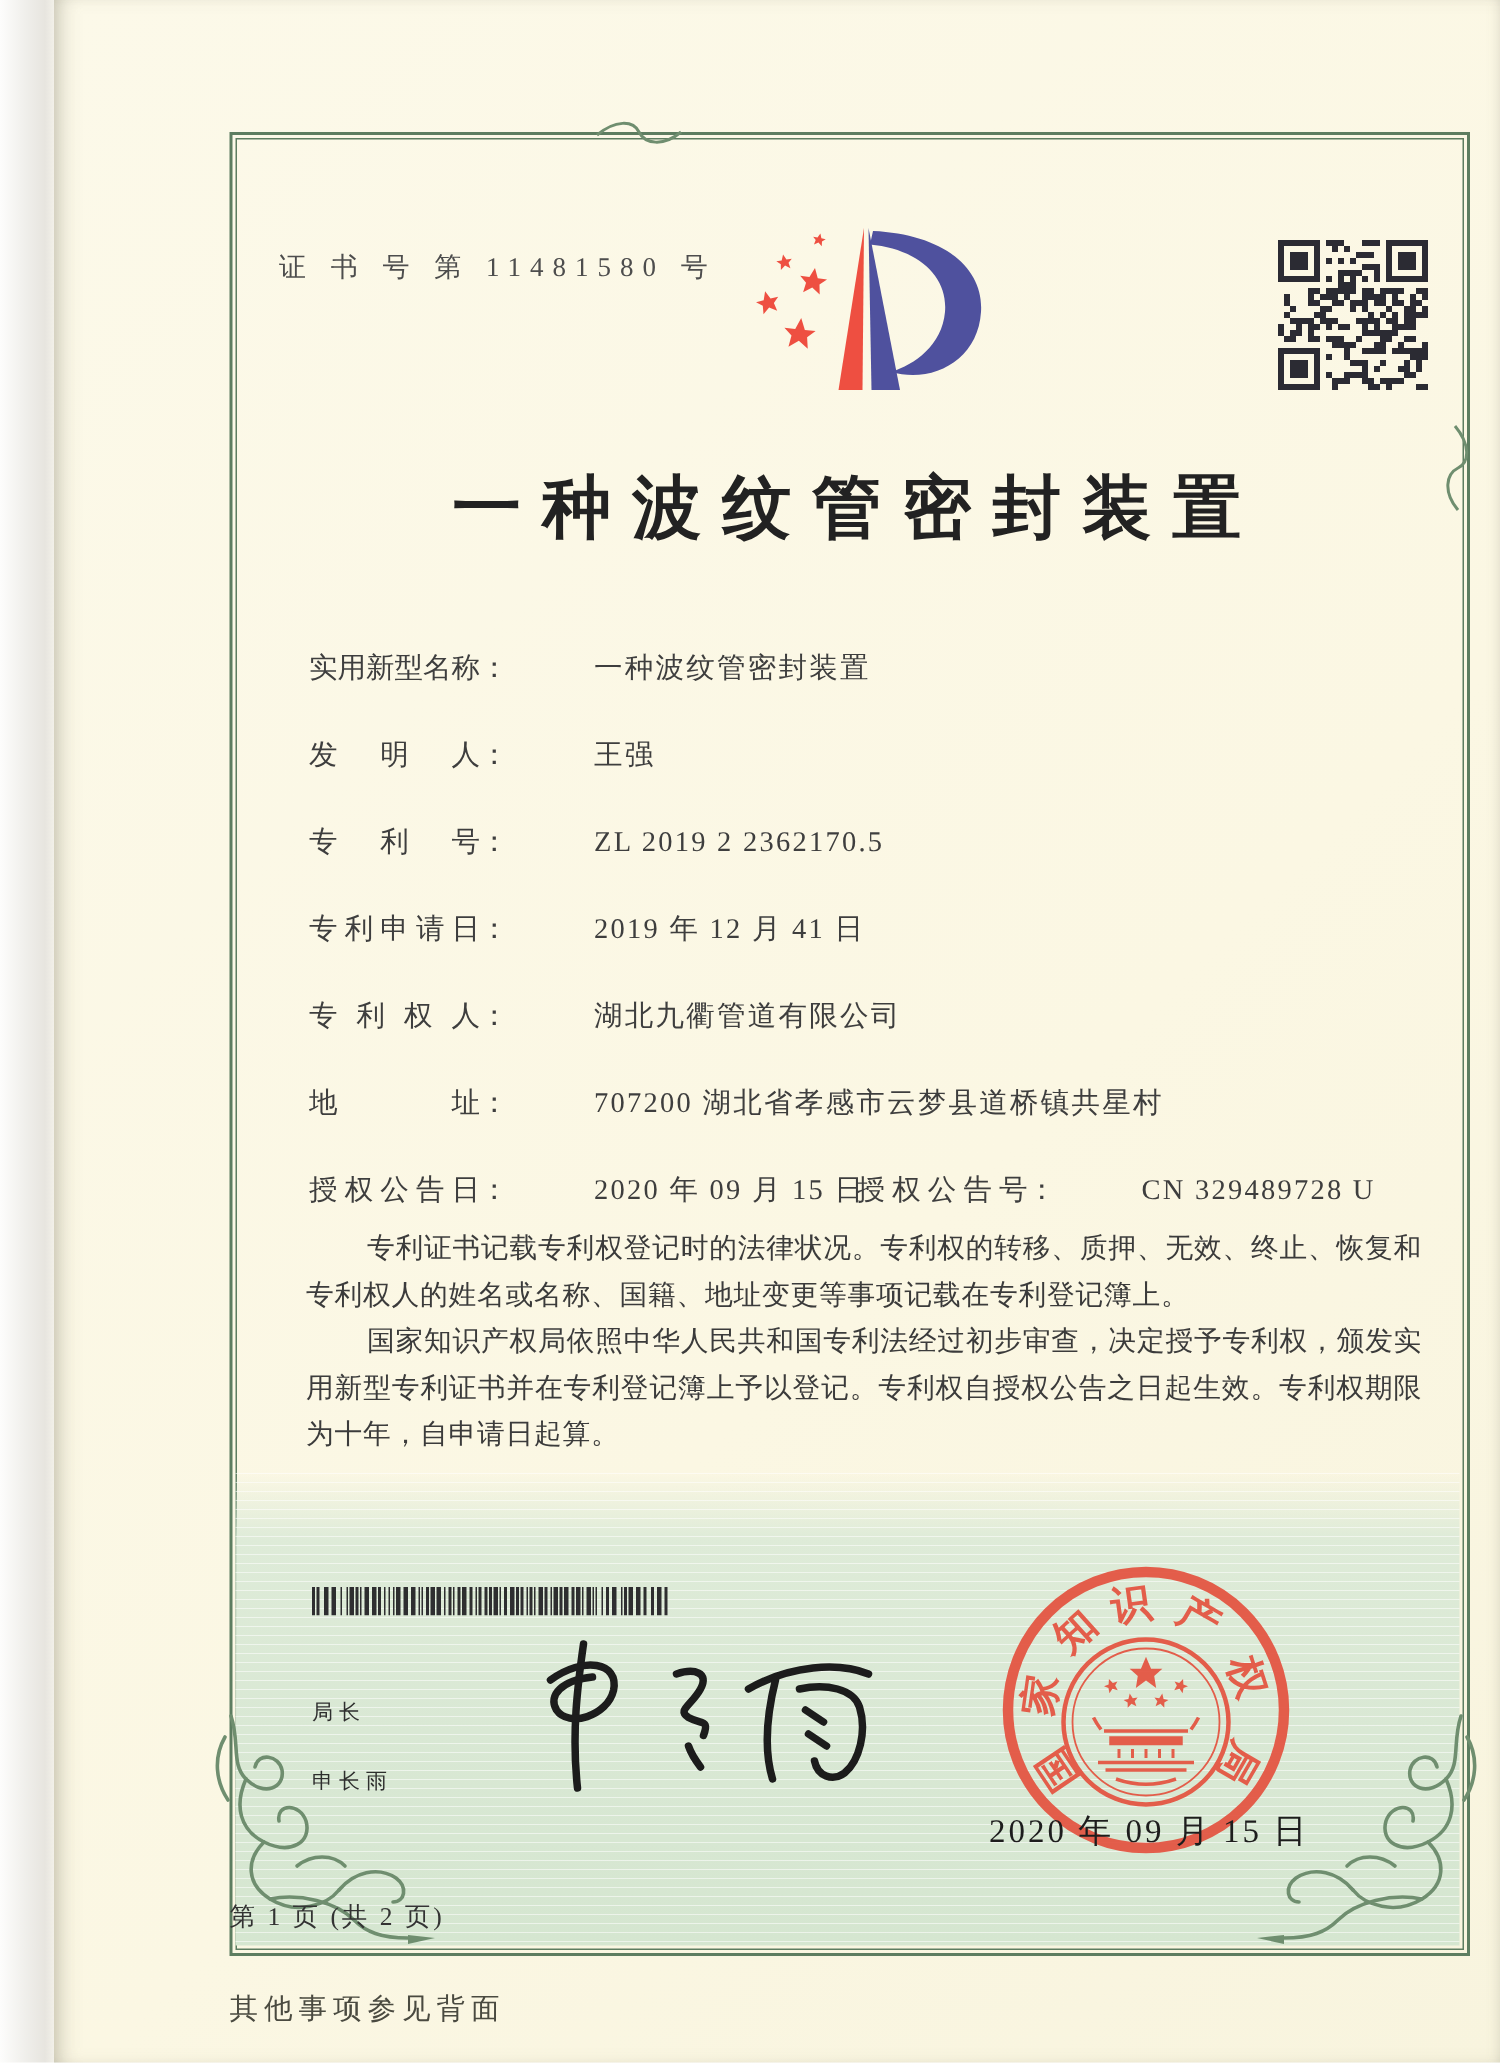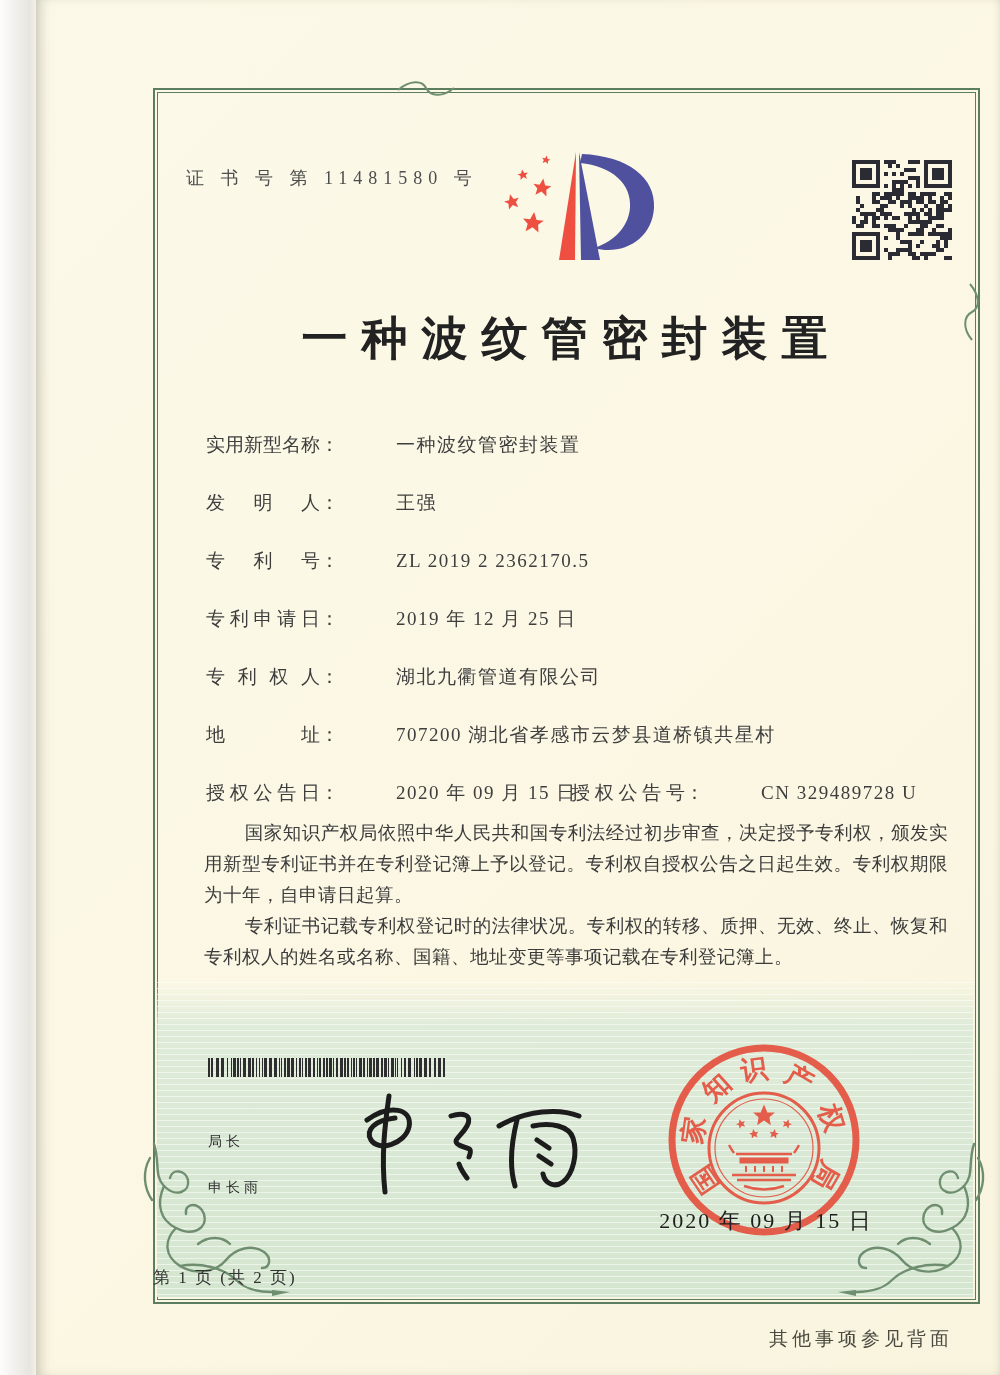--- a/index.html
+++ b/index.html
@@ -53,21 +53,21 @@
   .seal{position:absolute;left:608px;top:1020px;width:240px;height:240px;opacity:.92;}
   .seal-date{
     position:absolute;left:612px;top:1206px;width:236px;text-align:center;
     font-size:22px;color:#1d1d1d;letter-spacing:2px;
   }
   .page-num{
     position:absolute;left:117px;top:1266px;width:962px;
     font-size:17px;color:#333;letter-spacing:2px;
   }
   .back-note{
-    position:absolute;left:117px;top:1326px;width:800px;text-align:right;
+    position:absolute;left:117px;top:1326px;width:800px;text-align:left;
     font-size:19px;color:#4a4a40;letter-spacing:4px;
   }
   .flourish{position:absolute;pointer-events:none;}
   .fl-br{transform:scaleX(-1);}
   .hidden-defs{position:absolute;width:0;height:0;overflow:hidden;}
 </style>
 </head>
 <body>
 
 <svg class="hidden-defs" aria-hidden="true">
@@ -457,21 +457,21 @@
           <span>号</span>
         </span><span class="fcolon">：</span><span class="fvalue">ZL 2019 2 2362170.5</span>
     </div>
     <div class="frow" style="top:182px">
       <span class="flabel">
           <span>专</span>
           <span>利</span>
           <span>申</span>
           <span>请</span>
           <span>日</span>
-        </span><span class="fcolon">：</span><span class="fvalue">2019 年 12 月 25 日</span>
+        </span><span class="fcolon">：</span><span class="fvalue">2019 年 12 月 41 日</span>
     </div>
     <div class="frow" style="top:240px">
       <span class="flabel">
           <span>专</span>
           <span>利</span>
           <span>权</span>
           <span>人</span>
         </span><span class="fcolon">：</span><span class="fvalue">湖北九衢管道有限公司</span>
     </div>
     <div class="frow" style="top:298px">
@@ -494,22 +494,22 @@
             <span>权</span>
             <span>公</span>
             <span>告</span>
             <span>号</span>
           </span><span class="fcolon">：</span><span class="fvalue">CN 329489728 U</span>
       </span>
     </div>
   </div>
 
   <div class="paras">
+    <p>专利证书记载专利权登记时的法律状况。专利权的转移、质押、无效、终止、恢复和专利权人的姓名或名称、国籍、地址变更等事项记载在专利登记簿上。</p>
     <p>国家知识产权局依照中华人民共和国专利法经过初步审查，决定授予专利权，颁发实用新型专利证书并在专利登记簿上予以登记。专利权自授权公告之日起生效。专利权期限为十年，自申请日起算。</p>
-    <p>专利证书记载专利权登记时的法律状况。专利权的转移、质押、无效、终止、恢复和专利权人的姓名或名称、国籍、地址变更等事项记载在专利登记簿上。</p>
   </div>
 
   <svg class="barcode" id="barcode" viewBox="0 0 240 19" preserveAspectRatio="none">
       <rect x="0" y="0" width="2" height="19" fill="#2e2e30"></rect>
       <rect x="3" y="0" width="2" height="19" fill="#2e2e30"></rect>
       <rect x="8" y="0" width="3" height="19" fill="#2e2e30"></rect>
       <rect x="13" y="0" width="3" height="19" fill="#2e2e30"></rect>
       <rect x="19" y="0" width="1" height="19" fill="#2e2e30"></rect>
       <rect x="23" y="0" width="1" height="19" fill="#2e2e30"></rect>
       <rect x="25" y="0" width="3" height="19" fill="#2e2e30"></rect>

